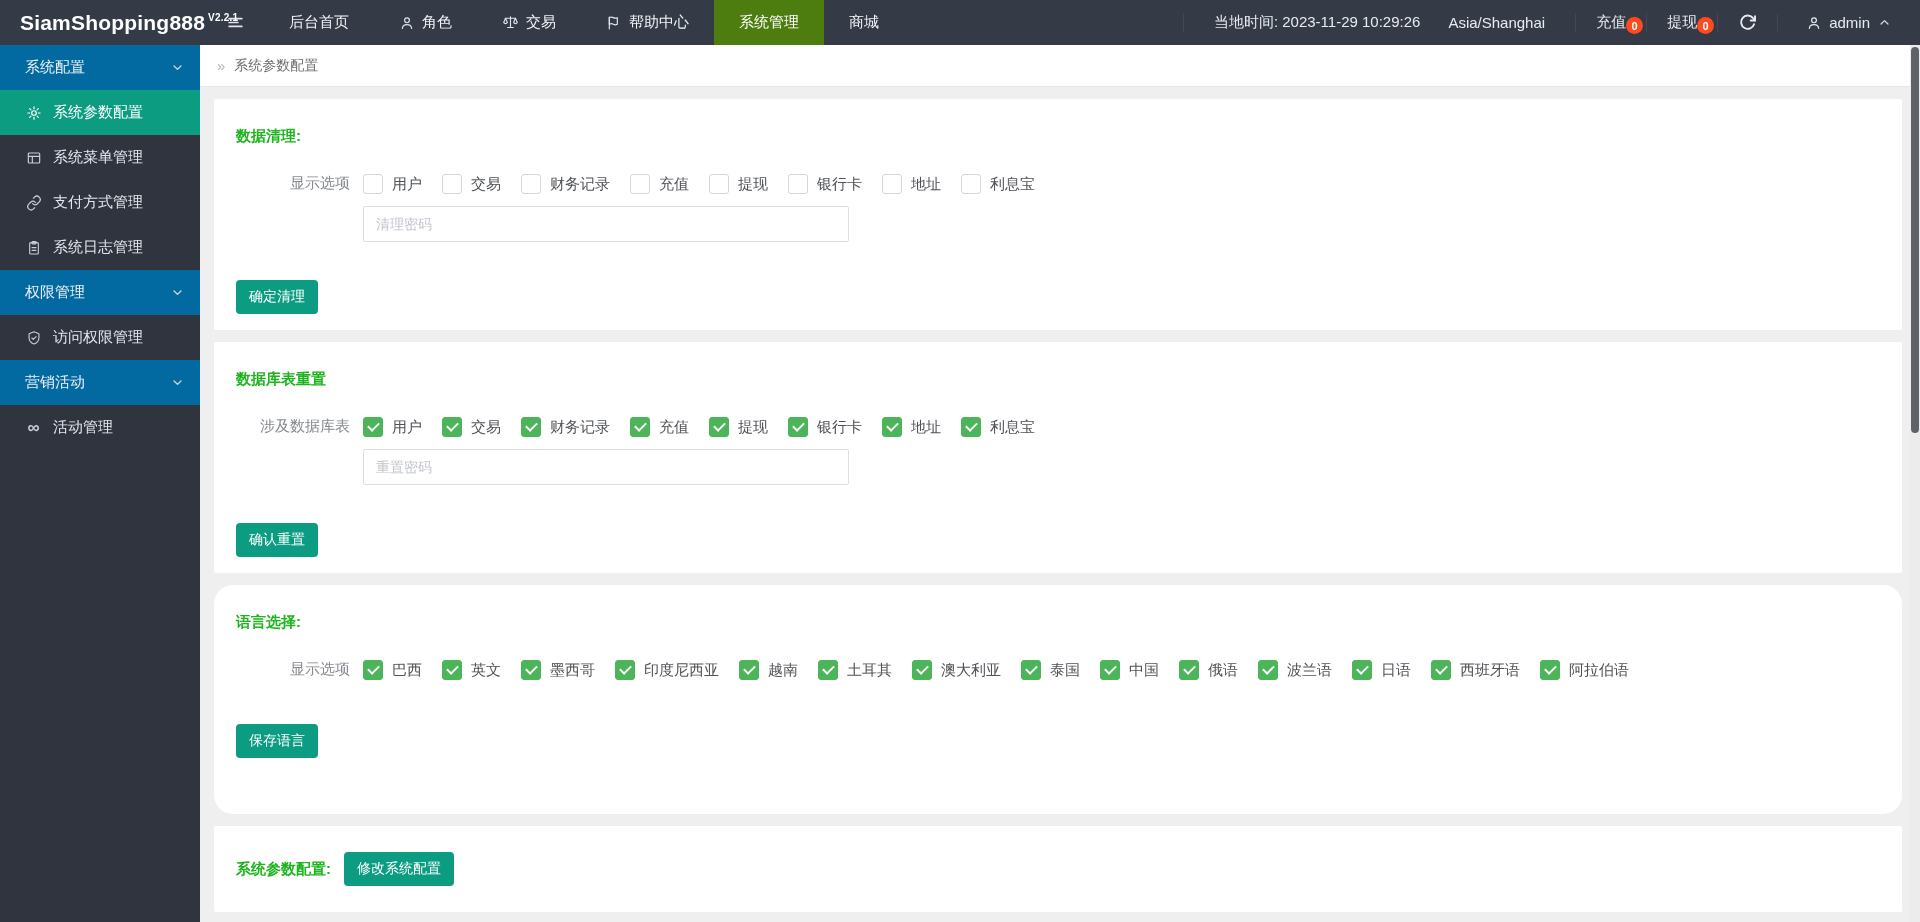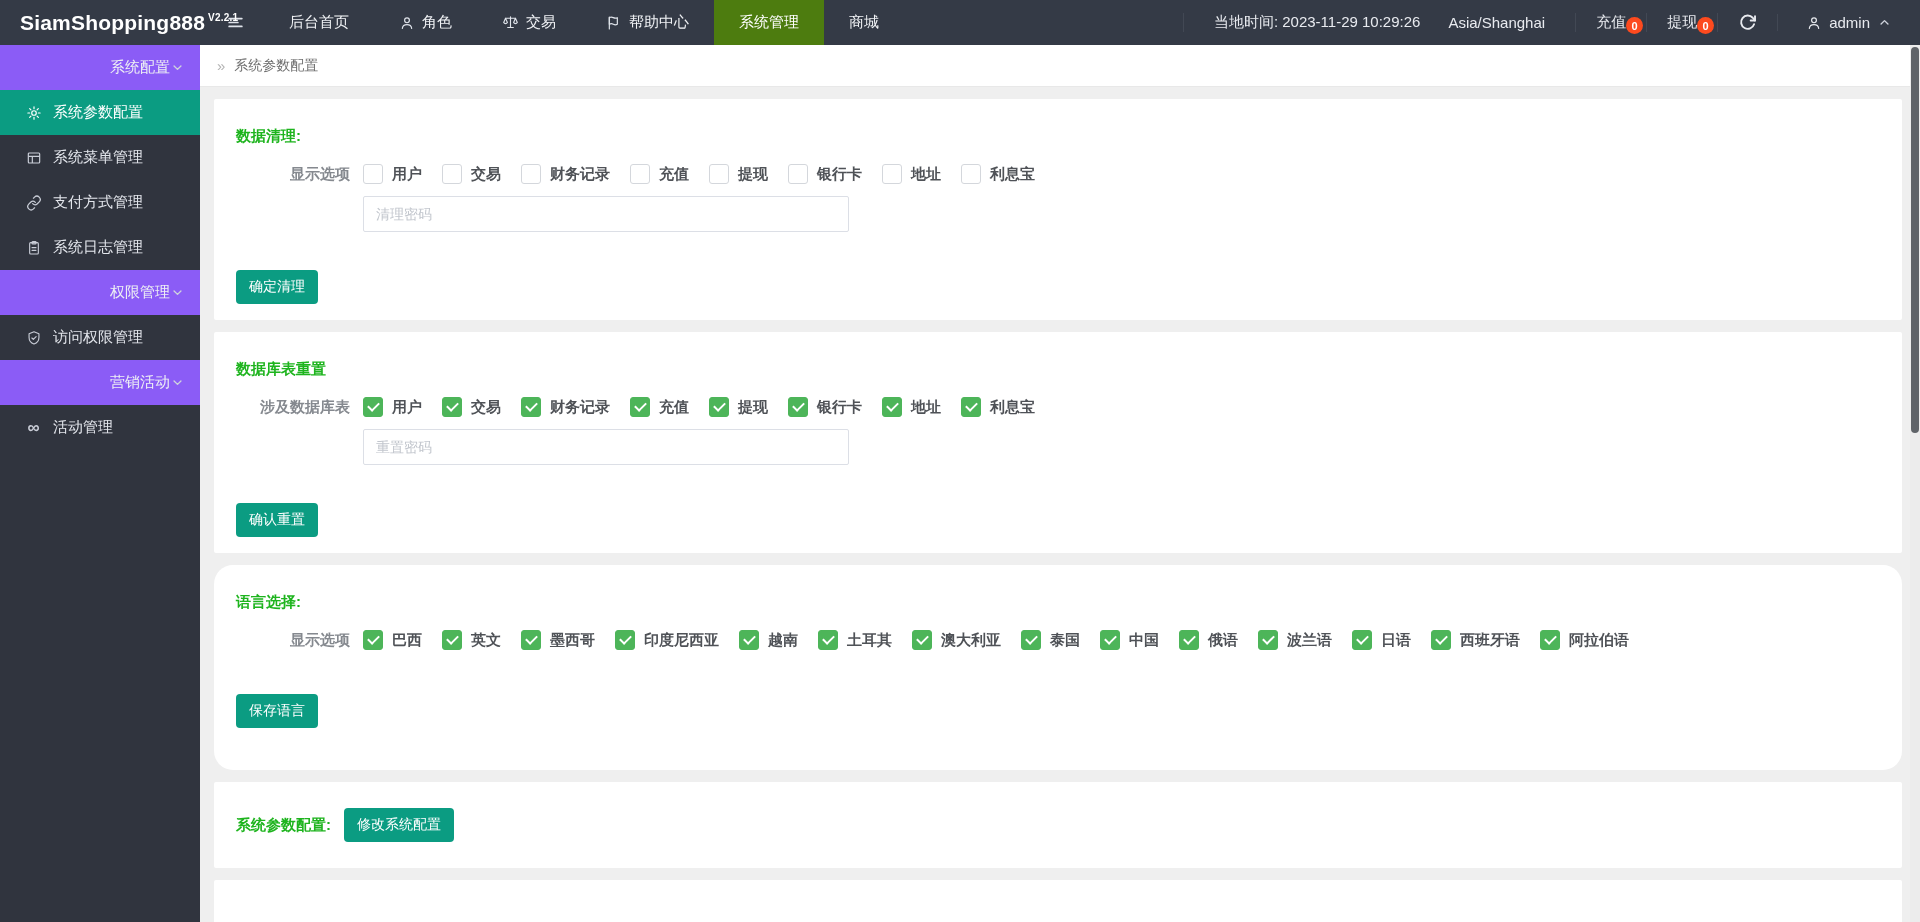--- a/index.html
+++ b/index.html
@@ -19,53 +19,53 @@
   .nav-right { display:flex; align-items:center; font-size:15px; }
   .seg { display:flex; align-items:center; border-left:1px solid #424854; padding:0 20px; position:relative; white-space:nowrap; cursor:pointer; }
   .seg.time-seg { gap:28px; padding:0 30px; cursor:default; }
   .badge { position:absolute; top:4px; right:3px; background:#fd4a1e; color:#fff; font-size:11px; min-width:17px; height:17px; padding:0 4px; border-radius:9px; display:flex; align-items:center; justify-content:center; font-weight:bold; }
   .admin-seg { gap:7px; padding:0 28px; }
 
   
   .layout { display:flex; height:877px; }
   .sidebar { width:200px; flex-shrink:0; background:#30343e; color:#e3e6ec; }
   .side-row { height:45px; display:flex; align-items:center; padding:0 15px 0 25px; font-size:15px; cursor:pointer; }
-  .side-header { background:#8b5cf6; justify-content:flex-end; color:#eef0f4; }
+  .side-header { background:#0369a1; justify-content:space-between; color:#eef0f4; }
   .side-item { gap:11px; }
   .side-item.active { background:#0b9c82; color:#fff; }
   .side-item .ic { display:flex; color:#c9cdd7; width:17px; justify-content:center; }
   .side-item.active .ic { color:#fff; }
   .chev { display:flex; color:#cfd3dc; }
   .inf { font-size:17px; line-height:1; color:#c9cdd7; font-weight:bold; }
 
   .main { flex:1; overflow:hidden; }
   .breadcrumb-bar { height:42px; background:#fff; border-bottom:1px solid #e8e8e8; display:flex; align-items:center; padding-left:17px; gap:9px; font-size:14px; color:#6e6e6e; }
   .bc-arrows { color:#b3b3b3; font-size:15px; }
 
   .card { background:#fff; margin:12px 18px 0 14px; border-radius:2px; padding:28px 22px 16px; }
   .sec-title { color:#1eb41e; font-weight:bold; font-size:15px; }
 
-  .cb-row { display:flex; align-items:center; margin-top:18px;font-weight:bold; }
+  .cb-row { display:flex; margin-top:28px; }
   .row-label { width:114px; flex-shrink:0; text-align:right; color:#85898f; font-size:15px; }
   .cb-list { display:flex; align-items:center; margin-left:13px; gap:20px; flex-wrap:nowrap; }
   .cb-item { display:flex; align-items:center; gap:9px; cursor:pointer; }
   .cb-box { width:20px; height:20px; border:1px solid #d4d7dc; border-radius:3px; background:#fff; position:relative; flex-shrink:0; }
   .checked .cb-box { background:#4db559; border-color:#4db559; }
   .checked .cb-box::after { content:""; position:absolute; left:4px; top:4px; width:9px; height:5px;
     border-left:2px solid #fff; border-bottom:2px solid #fff; transform:rotate(-45deg); }
   .cb-label { font-size:15px; color:#4f5257; }
 
   .pw-input { display:block; margin:12px 0 0 127px; width:486px; height:36px; border:1px solid #dcdfe6; border-radius:2px;
     padding:0 12px; font-size:14px; color:#333; outline:none; font-family:inherit; }
   .pw-input::placeholder { color:#c2c6cd; }
 
   .btn { background:#0b9c82; color:#fff; border:none; border-radius:4px; font-size:14px; padding:8px 13px;
     cursor:pointer; font-family:inherit; white-space:nowrap; }
   .btn-row { margin-top:38px; }
-  .card.lang { padding-bottom:42px;border-radius:19px; }
+  .card.lang { padding-bottom:56px;border-radius:19px; }
   .card.lang .btn-row { margin-top:44px; }
   .card.inline-card { padding:26px 22px; display:flex; align-items:center; gap:13px; }
   .card.tz-card { padding:20px 22px 40px; display:flex; align-items:center; gap:14px; }
 
   
   .scrollbar { position:fixed; right:0; top:45px; width:10px; height:877px; background:#ececec; }
   .scroll-thumb { position:absolute; left:1px; top:2px; width:8px; height:386px; background:#5f6368; border-radius:4px; cursor:pointer; }
 
   svg { display:block; }
 </style>

